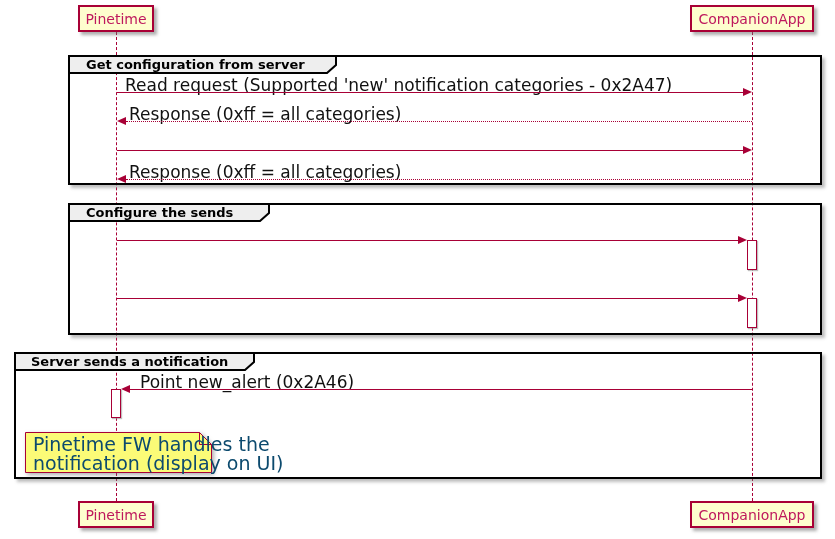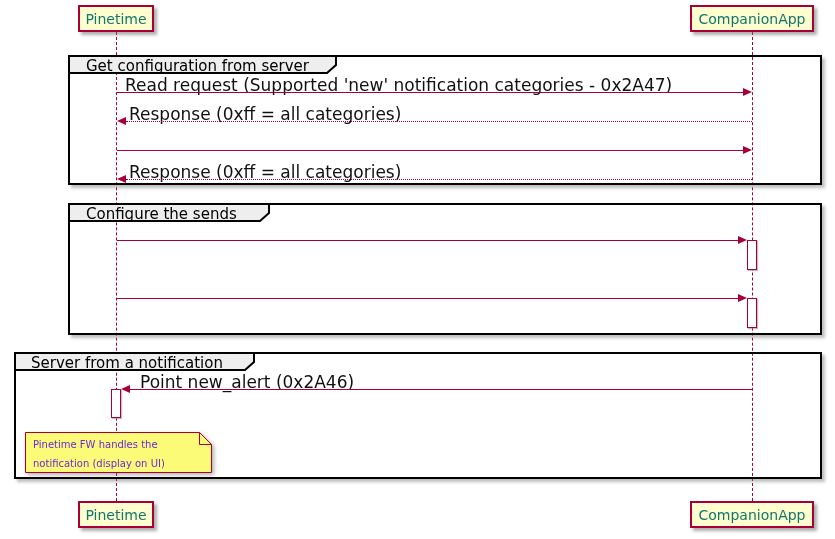--- a/index.html
+++ b/index.html
@@ -6,41 +6,41 @@
   :root{
     --accent:#A80036; --participant-fill:#FEFECE; --note-fill:#FBFB77;
     --header-fill:#EEEEEE; --frame-border:#000000; --background:#FFFFFF;
   }
   *{margin:0;padding:0;box-sizing:border-box;}
   body{background:#fff;font-family:"DejaVu Sans",sans-serif;}
   .canvas{position:relative;width:835px;height:539px;background:var(--background);overflow:hidden;}
 
   .pbox{position:absolute;height:27px;background:var(--participant-fill);
         border:2px solid var(--accent);display:flex;align-items:center;justify-content:center;
-        font-size:14px;color:#0f766e;box-shadow:3px 3px 3px rgba(110,110,110,.55);}
+        font-size:14px;color:#be185d;box-shadow:3px 3px 3px rgba(110,110,110,.55);}
 
   .lifeline{position:absolute;width:0;border-left:1px dashed var(--accent);}
 
   .frame{position:absolute;border:2px solid var(--frame-border);
          box-shadow:3px 3px 3px rgba(110,110,110,.45);background:transparent;}
   .tab{position:absolute;}
-  .ftitle{position:absolute;font-size:15px;font-weight:normal;color:#000;white-space:nowrap;}
+  .ftitle{position:absolute;font-size:13px;font-weight:bold;color:#000;white-space:nowrap;}
 
   .mlabel{position:absolute;font-size:17px;color:#111;white-space:nowrap;}
   .mline{position:absolute;height:0;border-top:1px solid var(--accent);}
   .mline.dotted{border-top:1px dotted var(--accent);}
   .ah-r{position:absolute;width:0;height:0;border-top:4px solid transparent;
         border-bottom:4px solid transparent;border-left:9px solid var(--accent);}
   .ah-l{position:absolute;width:0;height:0;border-top:4px solid transparent;
         border-bottom:4px solid transparent;border-right:9px solid var(--accent);}
 
   .abar{position:absolute;width:10px;background:#fff;border:1px solid var(--accent);
         box-shadow:1px 1px 1px rgba(150,150,150,.6);}
 
-  .note-text{position:absolute;font-size:10px;line-height:19px;color:#6d28d9;white-space:pre-line;}
+  .note-text{position:absolute;font-size:19px;line-height:19px;color:#0c4a6e;white-space:pre-line;}
 </style>
 </head>
 <body>
 
 <div class="canvas">
 
   <div class="lifeline" style="left:116px;top:32px;height:469px"></div>
   <div class="lifeline" style="left:752px;top:32px;height:469px"></div>
 
   <div class="pbox" style="left:78px;top:5px;width:76px">Pinetime</div>
@@ -78,21 +78,21 @@
   <div class="abar" style="left:747px;top:240px;height:30px"></div>
 
   <div class="mline" style="left:117px;top:298px;width:621px"></div>
   <div class="ah-r" style="left:738px;top:294px"></div>
   <div class="abar" style="left:747px;top:298px;height:30px"></div>
 
   <div class="frame" style="left:14px;top:352px;width:808px;height:127px"></div>
   <svg class="tab" style="left:14px;top:352px" width="242" height="20" viewBox="0 0 242 20">
     <polygon points="1,1 240,1 240,10 231,18 1,18" style="fill:var(--header-fill);stroke:var(--frame-border);stroke-width:2"></polygon>
   </svg>
-  <div class="ftitle" style="left:31px;top:354px">Server from a notification</div>
+  <div class="ftitle" style="left:31px;top:354px">Server sends a notification</div>
 
   <div class="mlabel" style="left:140px;top:372px">Point new_alert (0x2A46)</div>
   <div class="mline" style="left:130px;top:389px;width:622px"></div>
   <div class="ah-l" style="left:121px;top:385px"></div>
   <div class="abar" style="left:111px;top:389px;height:29px"></div>
 
   <svg class="tab" style="left:25px;top:432px;filter:drop-shadow(2px 2px 2px rgba(110,110,110,.55))" width="187" height="42" viewBox="0 0 187 42">
     <polygon points="0.5,0.5 174.5,0.5 186.5,12.5 186.5,40.5 0.5,40.5" style="fill:var(--note-fill);stroke:var(--accent);stroke-width:1"></polygon>
     <polyline points="174.5,0.5 174.5,12.5 186.5,12.5" style="fill:none;stroke:var(--accent);stroke-width:1"></polyline>
   </svg>

